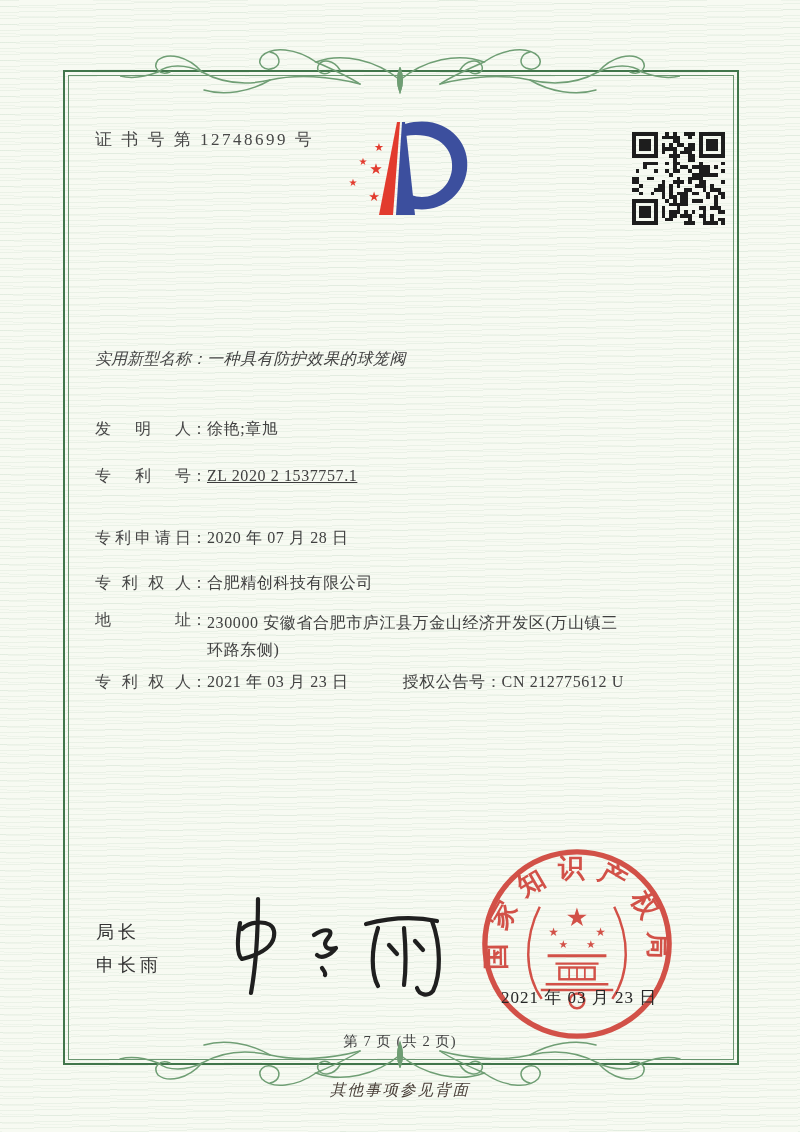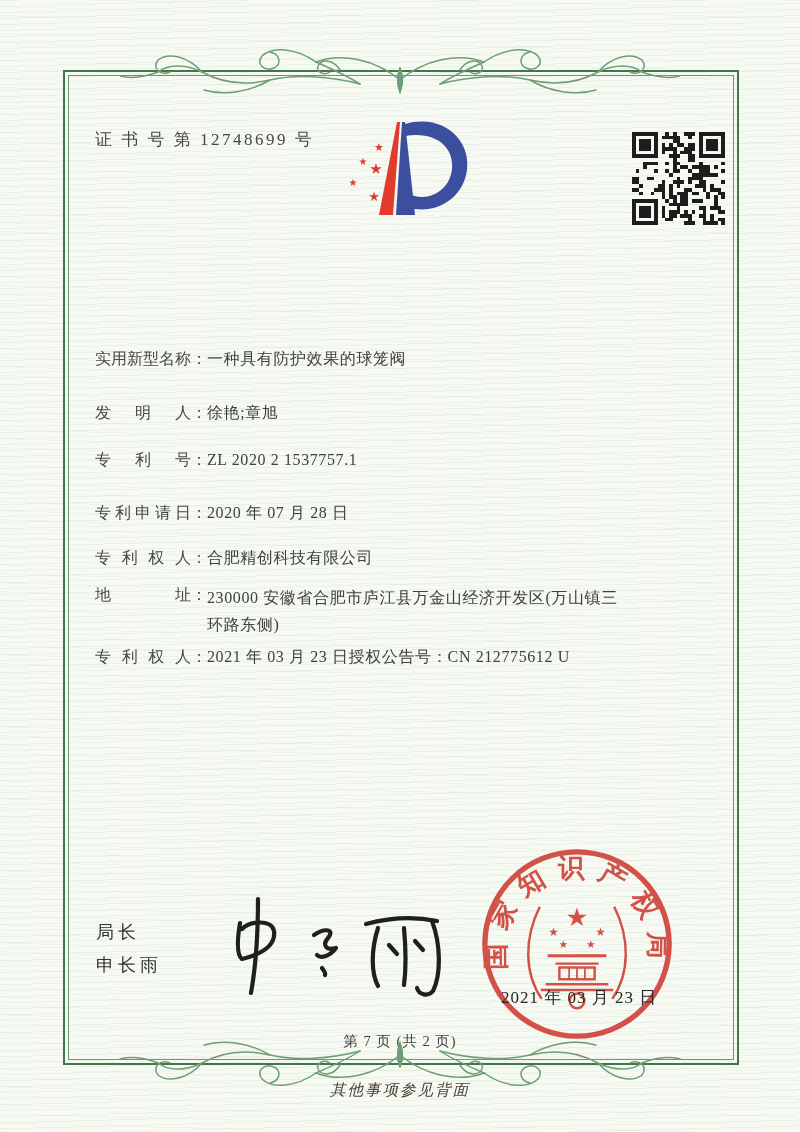--- a/index.html
+++ b/index.html
@@ -31,27 +31,27 @@
     position:absolute;left:632px;top:132px;width:93px;height:93px;
     display:grid;grid-template-rows:repeat(25,1fr);grid-template-columns:repeat(25,1fr);
   }
   .qr i{background:#1d1d1d;display:block;}
   .title{
     position:absolute;left:0;top:243px;width:800px;text-align:center;
     font-size:39px;font-weight:700;letter-spacing:9px;color:#222;padding-left:9px;box-sizing:border-box;
   }
   .fields{position:absolute;left:95px;top:348px;width:580px;font-size:16px;}
   .frow{line-height:22px;}
-  .mb1{margin-bottom:32px;}.mb2{margin-bottom:25px;}.mb3{margin-bottom:31px;}
+  .mb1{margin-bottom:48px;font-style:italic;}.mb2{margin-bottom:25px;}.mb3{margin-bottom:40px;text-decoration:underline;}
   .mb4{margin-bottom:23px;}.mb5{margin-bottom:15px;}.mb6{margin-bottom:8px;}
   .flabel{display:inline-block;width:96px;text-align:justify;text-align-last:justify;color:#474747;vertical-align:top;}
   .fcolon{display:inline-block;width:16px;color:#474747;vertical-align:top;}
   .fvalue{color:#404040;letter-spacing:.6px;}
   .fvalue.wrap{display:inline-block;width:412px;vertical-align:top;line-height:27px;}
-  .grant-gap{}
+  .grant-gap{margin-left:54px;}
   .body-text{
     position:absolute;left:86px;top:666px;width:630px;
     font-size:15.5px;line-height:29.5px;text-align:justify;color:#4a4039;
     font-style:italic;
   }
   .body-text p{margin:0;text-indent:2em;}
   .signoff-title{position:absolute;left:96px;top:920px;font-size:18px;letter-spacing:4px;color:#333;}
   .signoff-name{position:absolute;left:96px;top:953px;font-size:18px;letter-spacing:4px;color:#333;}
   .signature{position:absolute;left:218px;top:893px;width:230px;height:105px;}
   .seal{position:absolute;left:479px;top:846px;width:196px;height:196px;opacity:.93;}

